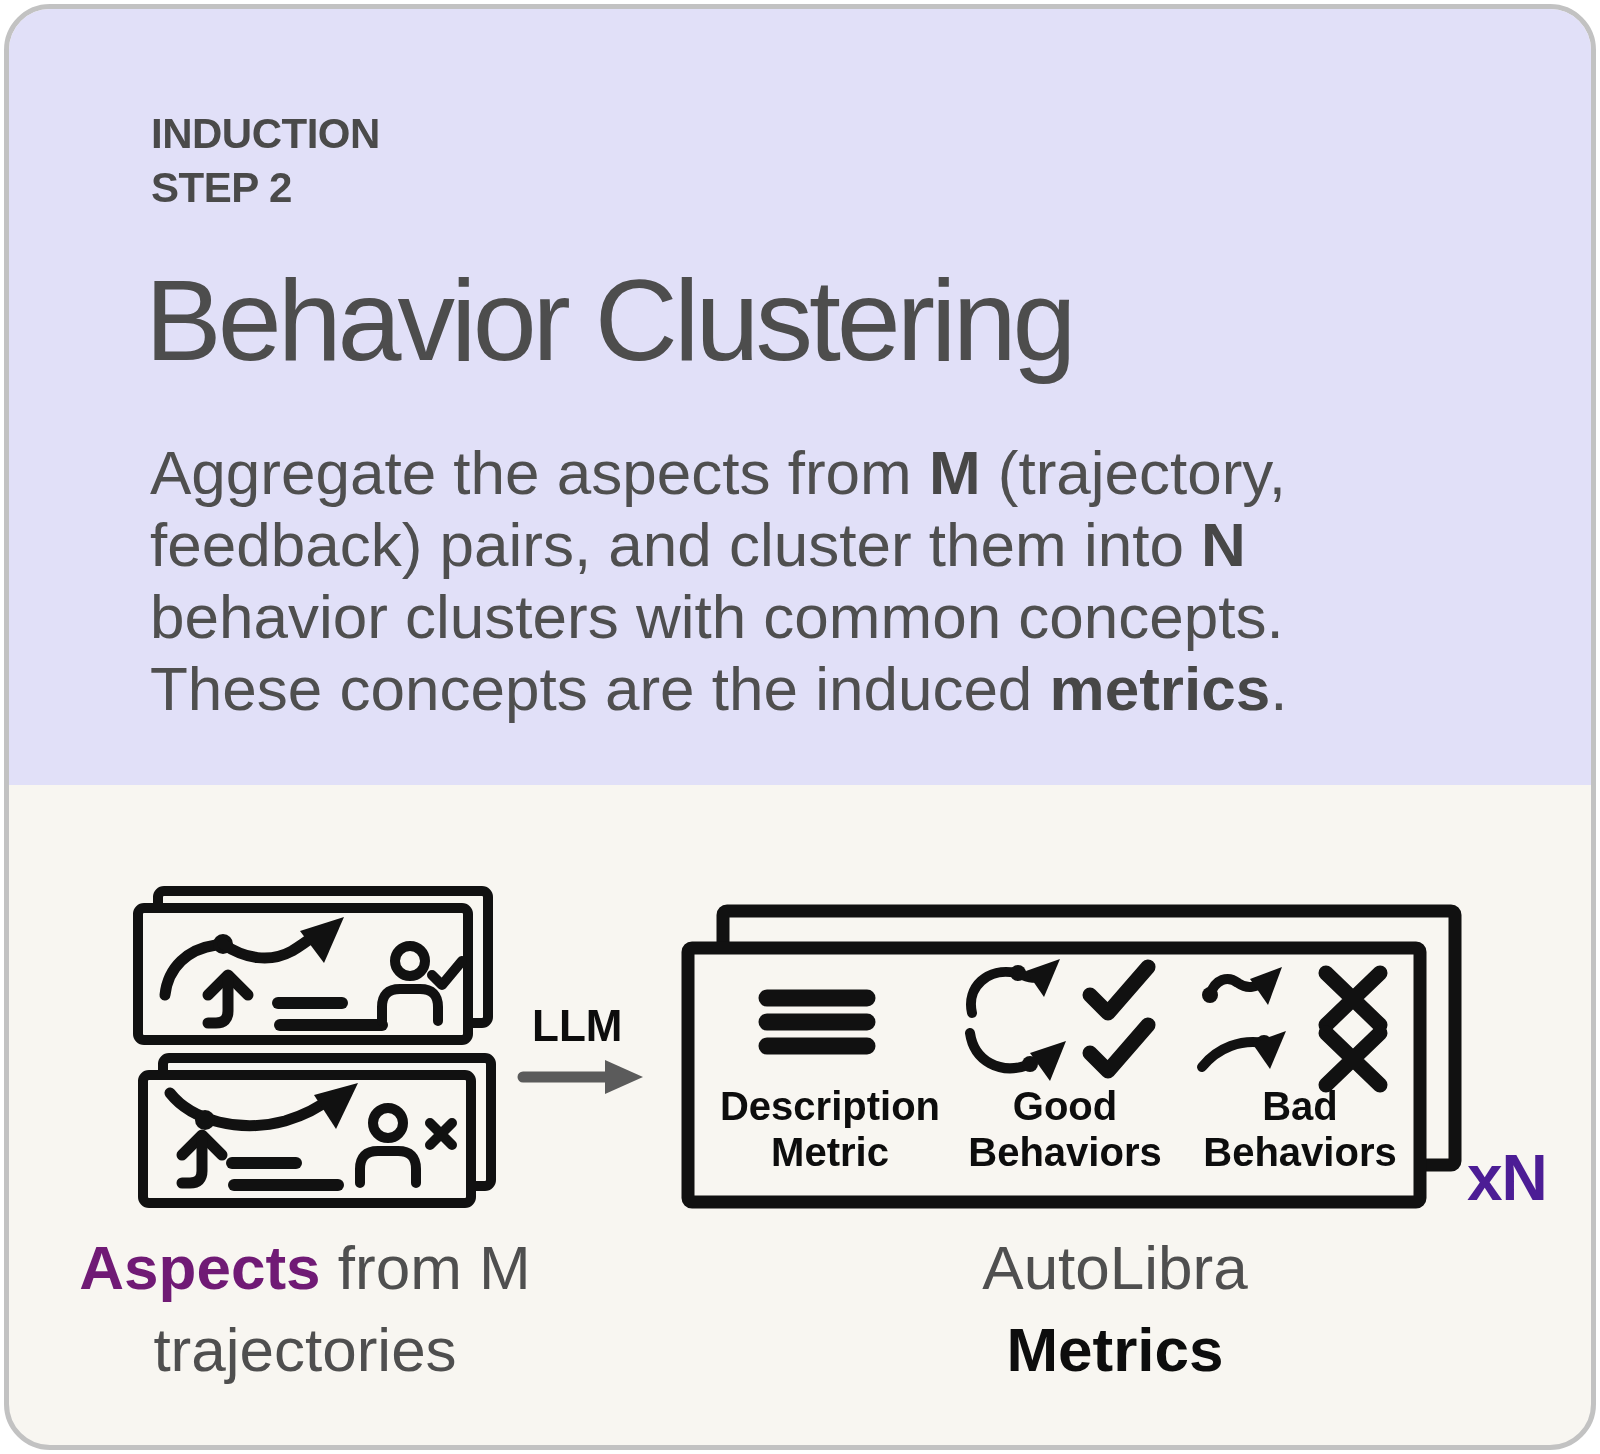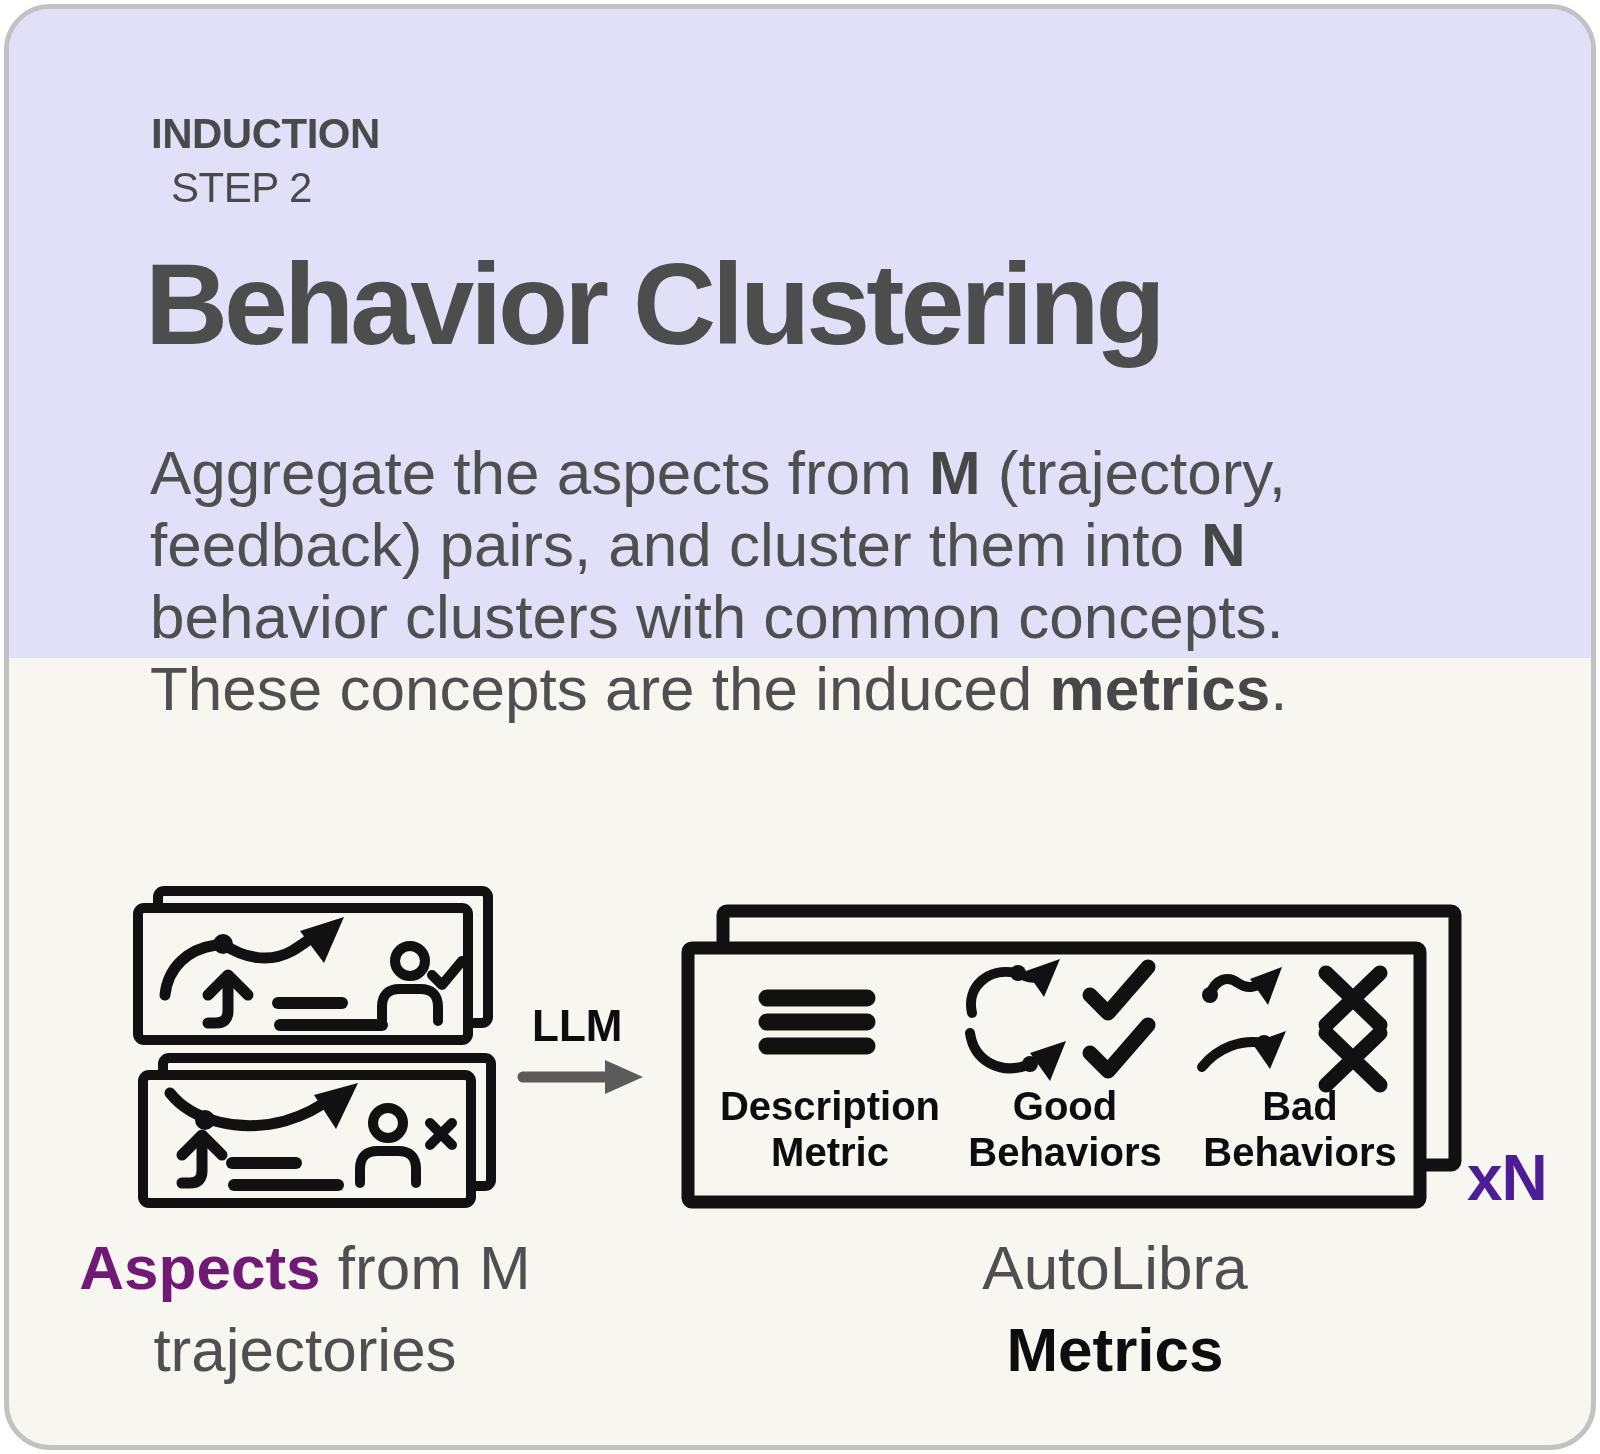--- a/index.html
+++ b/index.html
@@ -1,25 +1,25 @@
 <!DOCTYPE html>
 <html><head>
 <meta charset="utf-8">
 <style>
   html,body{margin:0;padding:0;background:#ffffff;width:1600px;height:1454px;
     font-family:"Liberation Sans",sans-serif;}
   .stage{position:relative;width:1600px;height:1454px;overflow:hidden;}
   .card{position:absolute;left:4px;top:4px;right:4px;bottom:4px;
     border:5px solid #C2C2C2;border-radius:46px;background:#F8F6F1;overflow:hidden;}
-  .top-band{position:absolute;left:0;top:0;right:0;height:649px;background:#E1E0F8;padding-left:42px;}
+  .top-band{position:absolute;left:0;top:0;right:0;height:776px;background:#E1E0F8;padding-left:42px;}
   .eyebrow{position:absolute;left:142px;top:98px;color:#4A4A4A;font-size:42px;line-height:54px;letter-spacing:-0.5px;}
   .eyebrow .b1{font-weight:700;}
-  .eyebrow .b2{font-weight:400;margin-left:20px;}
-  .title{position:absolute;left:136px;top:238px;color:#4D4D4D;font-size:115px;
-    font-weight:700;letter-spacing:-4px;line-height:115px;white-space:nowrap;}
+  .eyebrow .b2{font-weight:700;}
+  .title{position:absolute;left:136px;top:254px;color:#4D4D4D;font-size:115px;
+    font-weight:400;letter-spacing:-4px;line-height:115px;white-space:nowrap;}
   .desc{position:absolute;left:141px;top:428px;width:1205px;margin:0;
     color:#4F4F4F;font-size:62px;line-height:72px;font-weight:400;}
   .desc b{font-weight:700;color:#474747;}
   .llm{position:absolute;left:523px;top:992px;font-size:44px;font-weight:700;color:#0D0D0D;}
   .xn{position:absolute;left:1458px;top:1132px;font-size:64px;font-weight:700;color:#4c1d95;letter-spacing:-1px;}
   .col-label{position:absolute;top:1074px;width:260px;text-align:center;
     font-size:40px;line-height:46px;font-weight:700;color:#0D0D0D;white-space:nowrap;}
   .cap{position:absolute;top:1218px;width:520px;text-align:center;
     font-size:62px;line-height:82px;color:#4F4F4F;}
   .cap b{color:#701a75;font-weight:700;}

